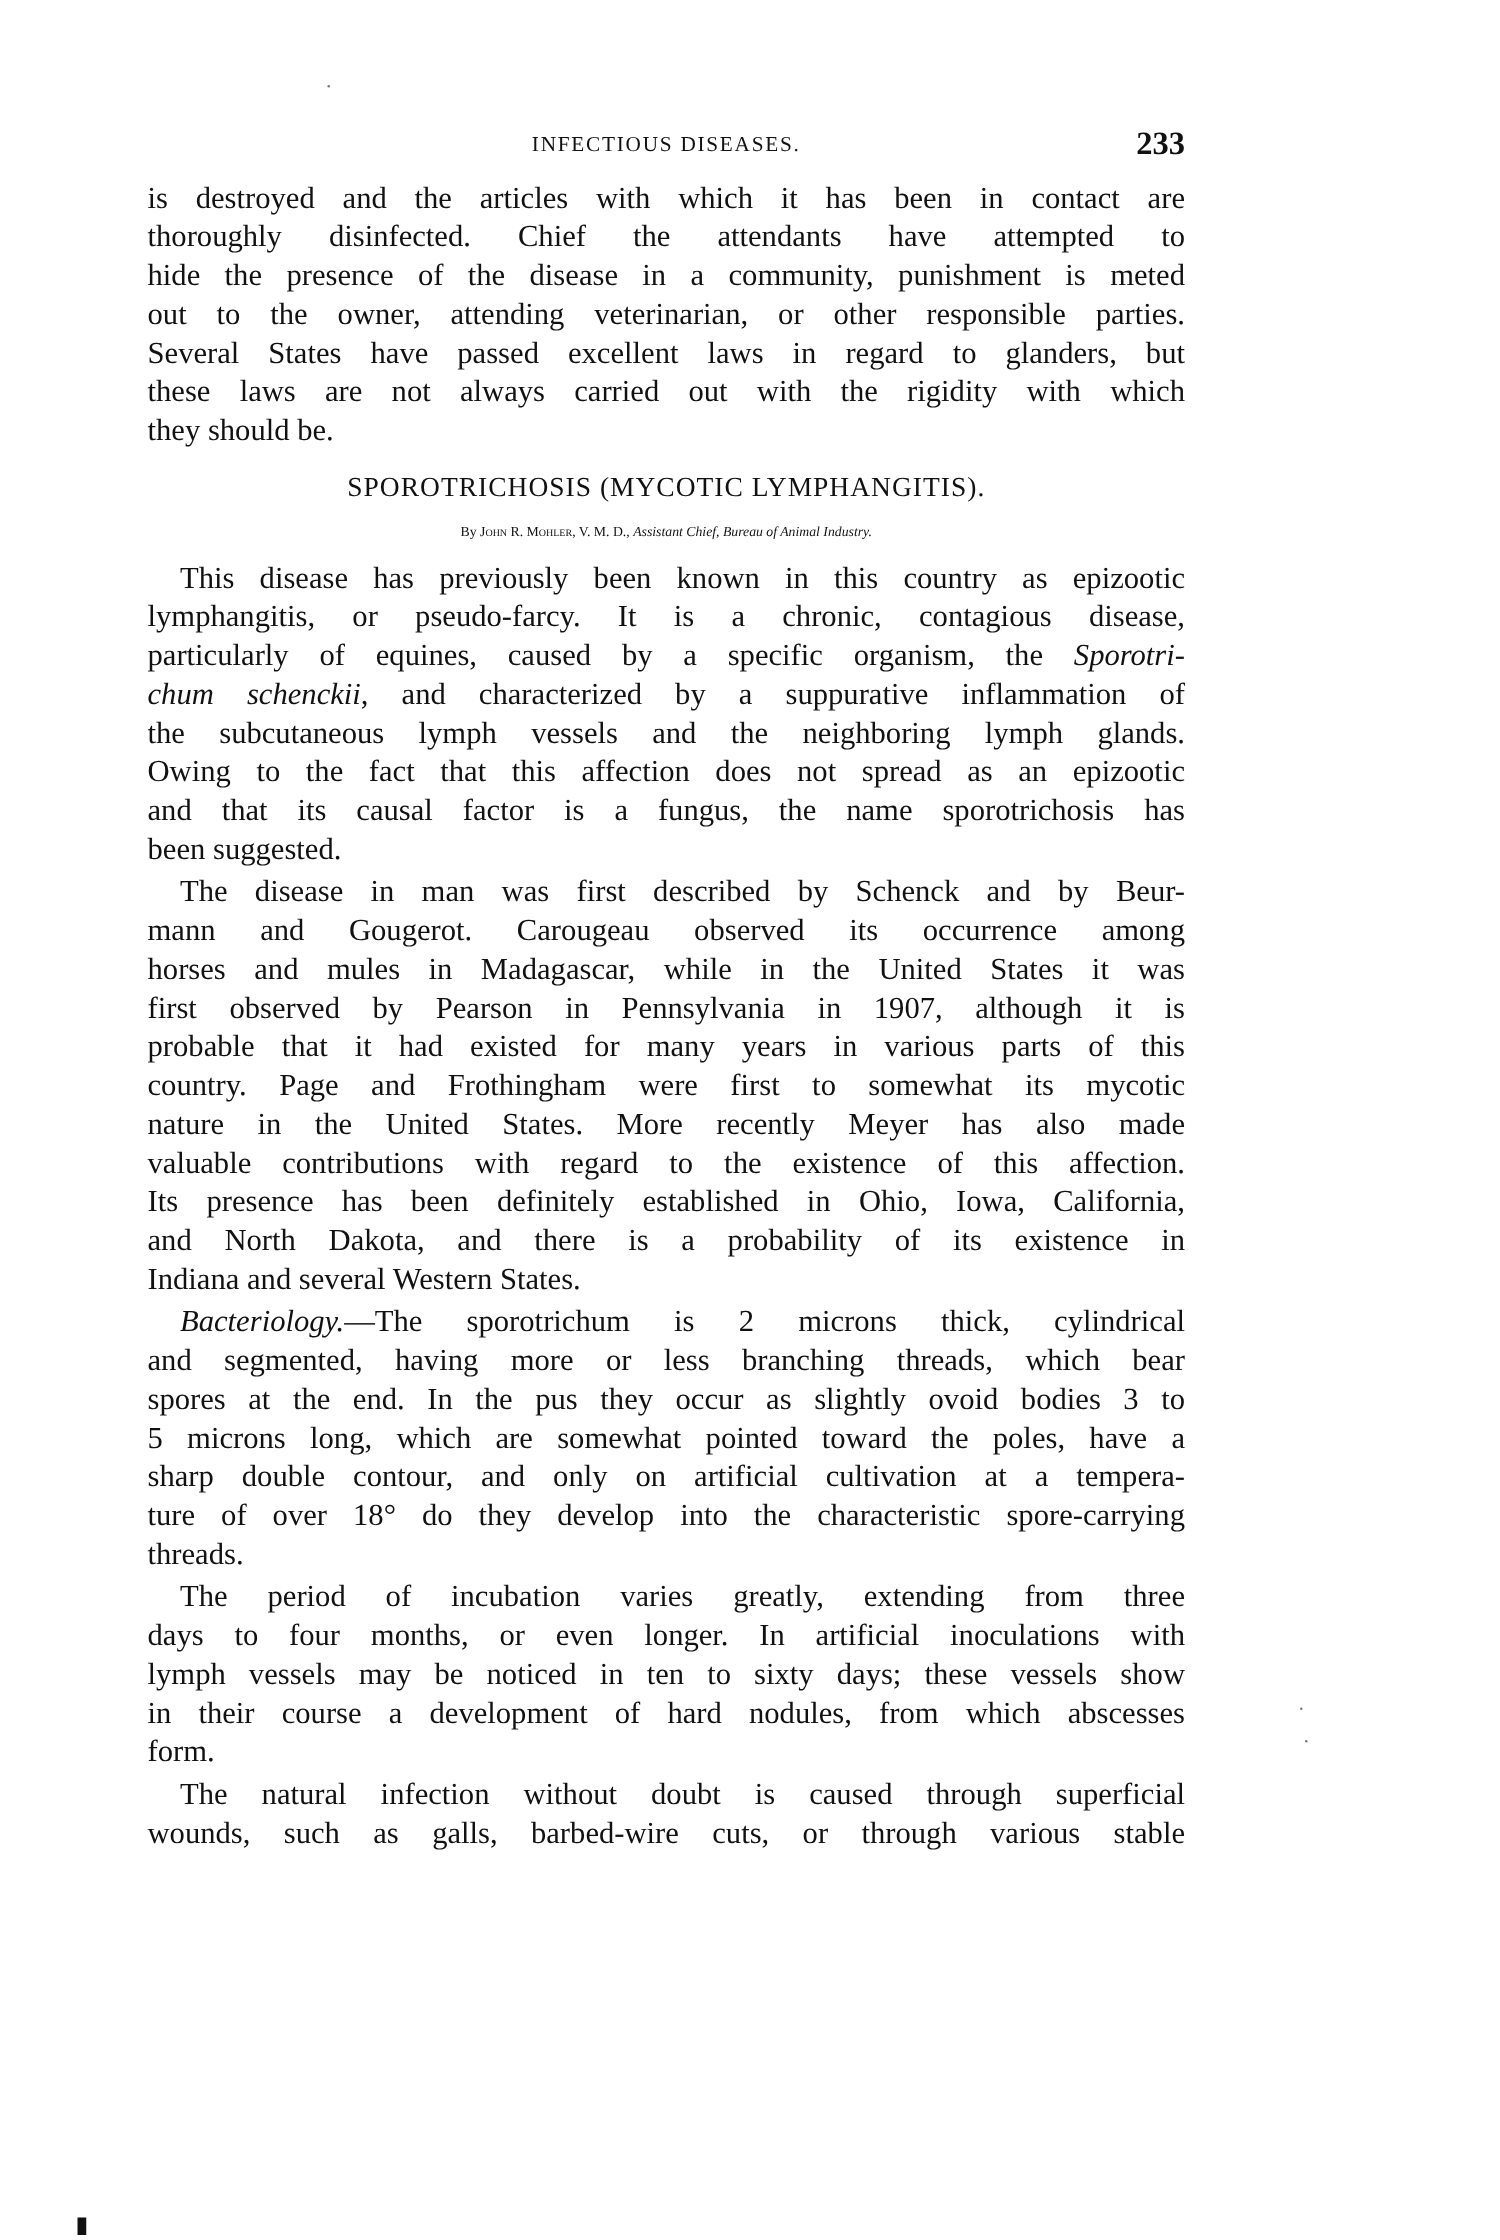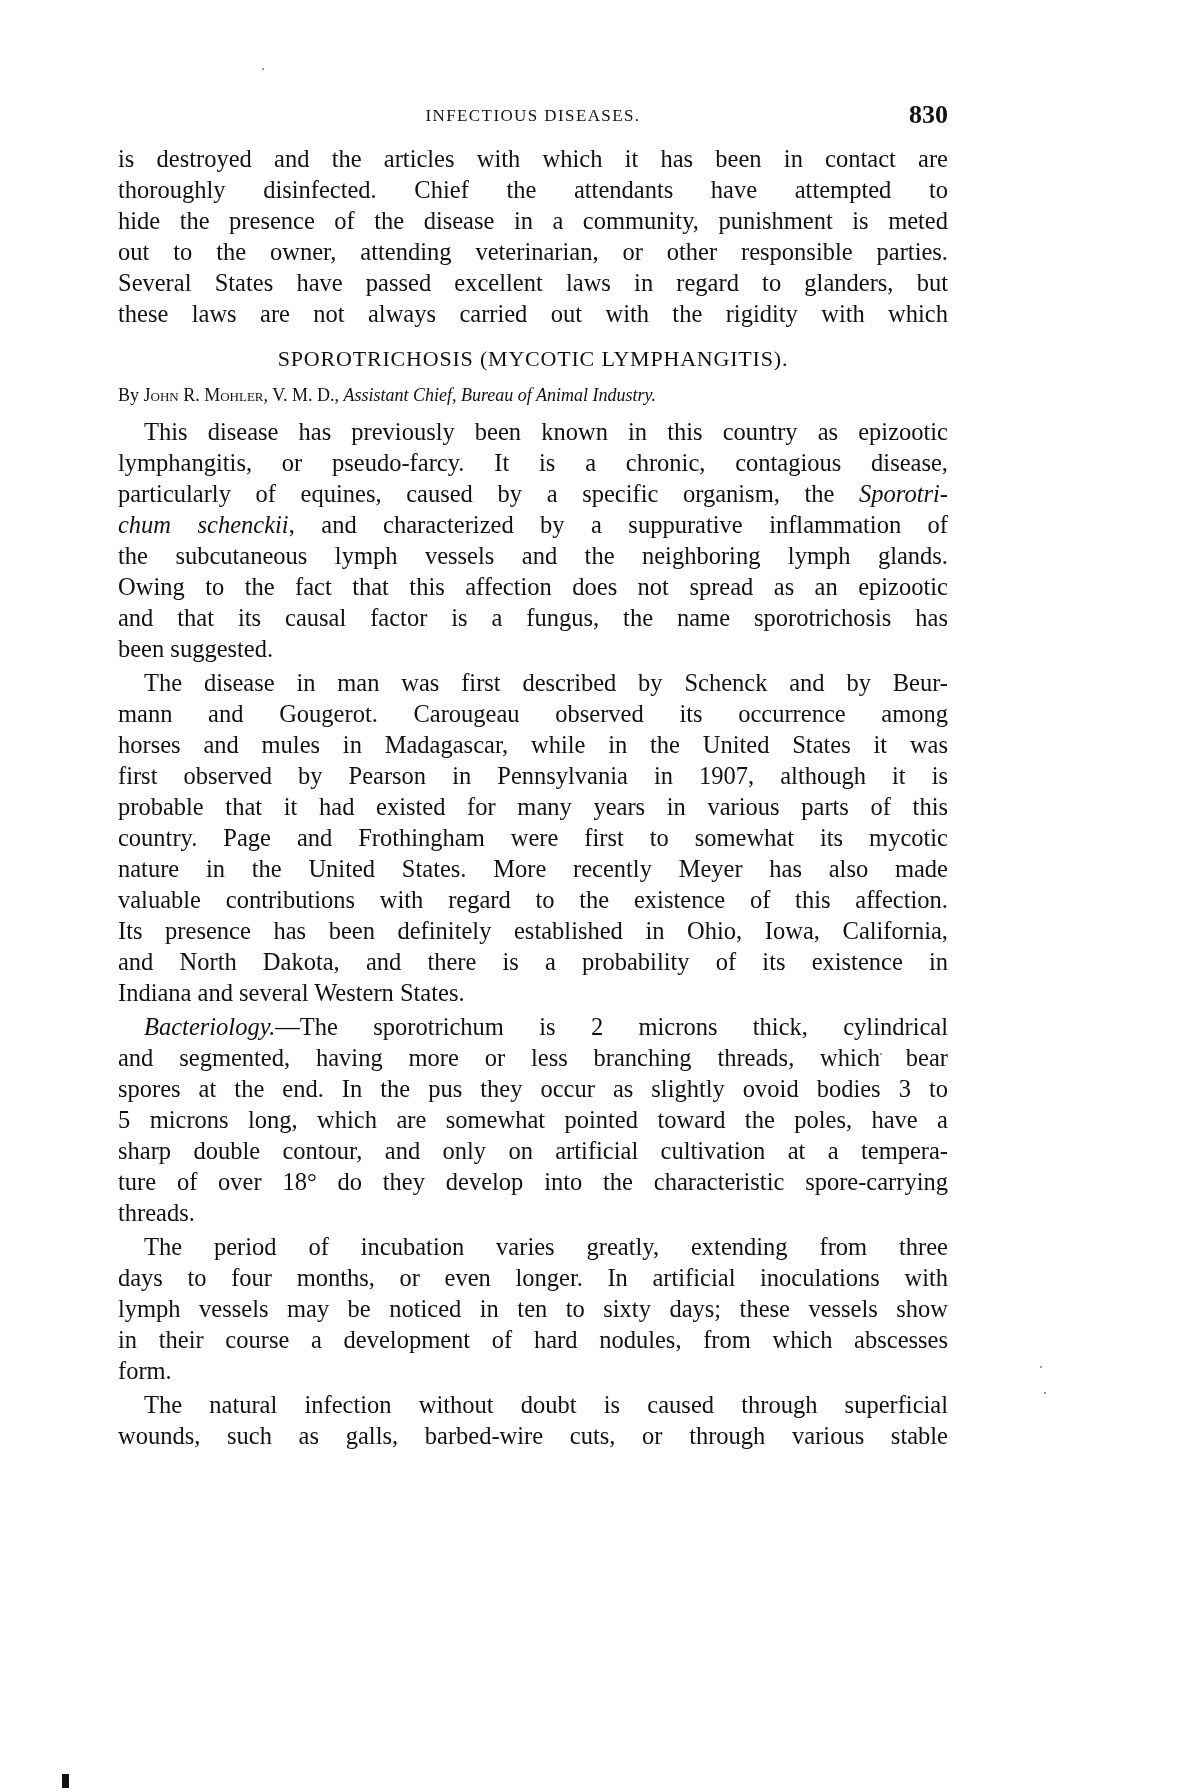--- a/index.html
+++ b/index.html
@@ -74,21 +74,22 @@
       text-align: center;
       font-size: 22px;
       letter-spacing: 0.8px;
       margin-top: 17px;
       margin-bottom: 10px;
       height: 26px;
       line-height: 26px;
     }
     .byline {
       display: block;
-      font-size: 18px;
+      text-align: center;
+      font-size: 11px;
       height: 26px;
       line-height: 26px;
       margin-bottom: 8px;
     }
     .byline .sc {
       font-variant: small-caps;
     }
     .byline .it {
       font-style: italic;
     }
@@ -115,32 +116,33 @@
       border-radius: 1px;
     }
   </style>
 </head>
 <body>
 
 <div class="page">
 
   <div class="running-head">
     <span class="running-title">INFECTIOUS DISEASES.</span>
-    <span class="page-number">830</span>
+    <span class="page-number">233</span>
   </div>
 
   <div class="body-text">
 
     <div>
       <span class="line">is destroyed and the articles with which it has been in contact are</span>
       <span class="line">thoroughly disinfected.  Chief the attendants have attempted to</span>
       <span class="line">hide the presence of the disease in a community, punishment is meted</span>
       <span class="line">out to the owner, attending veterinarian, or other responsible parties.</span>
       <span class="line">Several States have passed excellent laws in regard to glanders, but</span>
       <span class="line">these laws are not always carried out with the rigidity with which</span>
+      <span class="line last">they should be.</span>
     </div>
 
     <span class="section-title">SPOROTRICHOSIS (MYCOTIC LYMPHANGITIS).</span>
 
     <span class="byline">
       <span>By </span><span class="sc">John R. Mohler</span><span>, V. M. D., </span><span class="it">Assistant Chief, Bureau of Animal Industry.</span>
     </span>
 
     <div id="paragraphs">
         <div>

